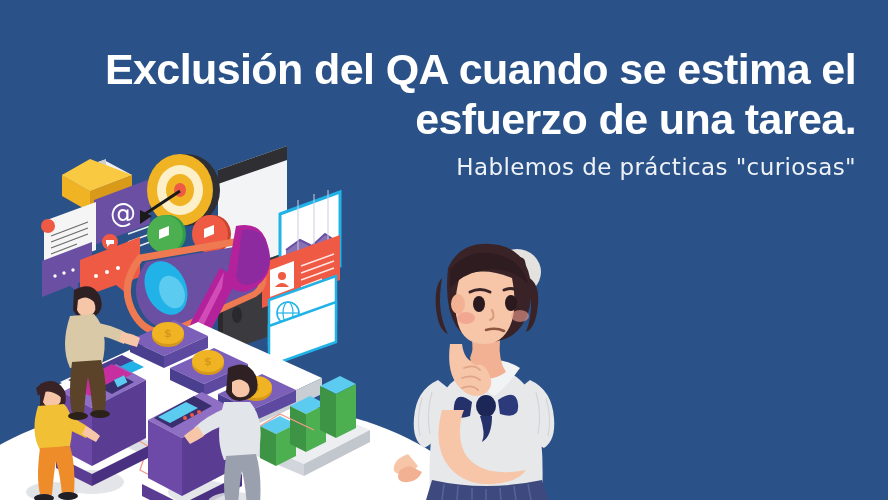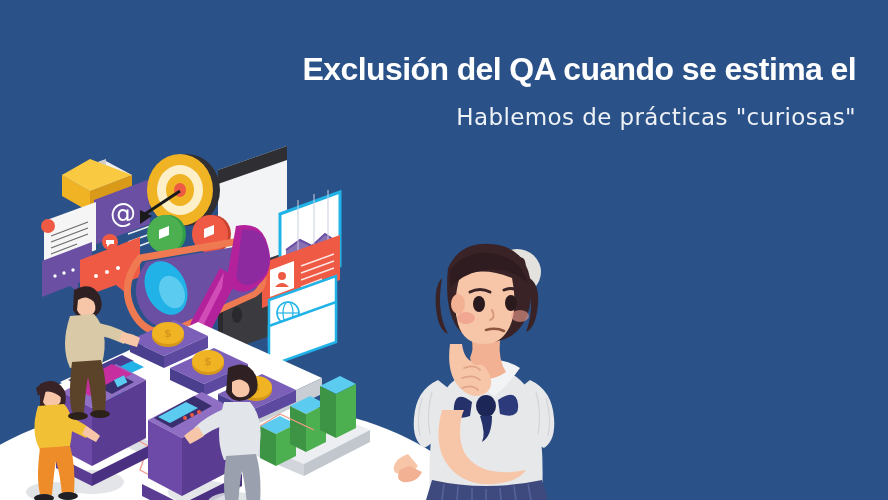--- a/index.html
+++ b/index.html
@@ -25,21 +25,21 @@
     width: 796px;
     text-align: right;
     z-index: 40;
     pointer-events: none;
   }
   .title-line {
     display: block;
     color: #ffffff;
     font-family: "Liberation Sans", sans-serif;
     font-weight: bold;
-    font-size: 32px;
+    font-size: 43px;
     line-height: 50px;
     letter-spacing: -0.6px;
     white-space: nowrap;
   }
   #subtitle {
     display: block;
     margin-top: 9px;
     color: #eef2f7;
     font-family: "DejaVu Sans", sans-serif;
     font-weight: 400;
@@ -425,16 +425,17 @@
           <line x1="120" y1="260" x2="121" y2="272"></line>
           <line x1="134" y1="258" x2="136" y2="272"></line>
           <line x1="148" y1="256" x2="151" y2="272"></line>
         </g>
       </g>
     </svg>
   </div>
 
   <div id="text-block">
     <span class="title-line">Exclusión del QA cuando se estima el</span>
+    <span class="title-line">esfuerzo de una tarea.</span>
     <span id="subtitle">Hablemos de prácticas "curiosas"</span>
   </div>
 
 </div>
 
 </body></html>

